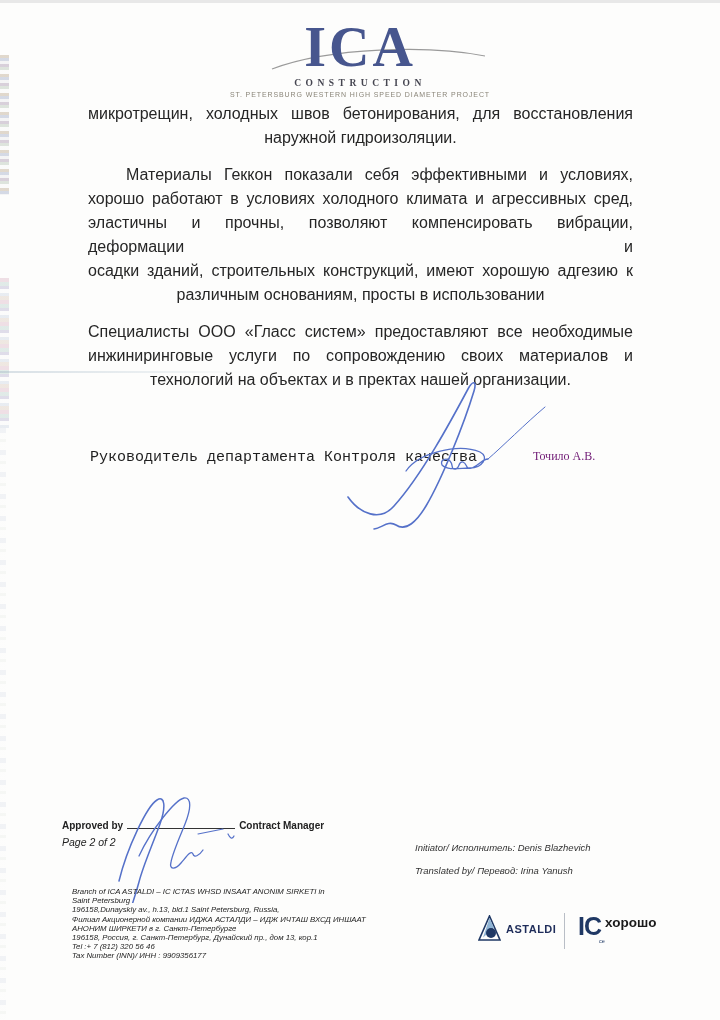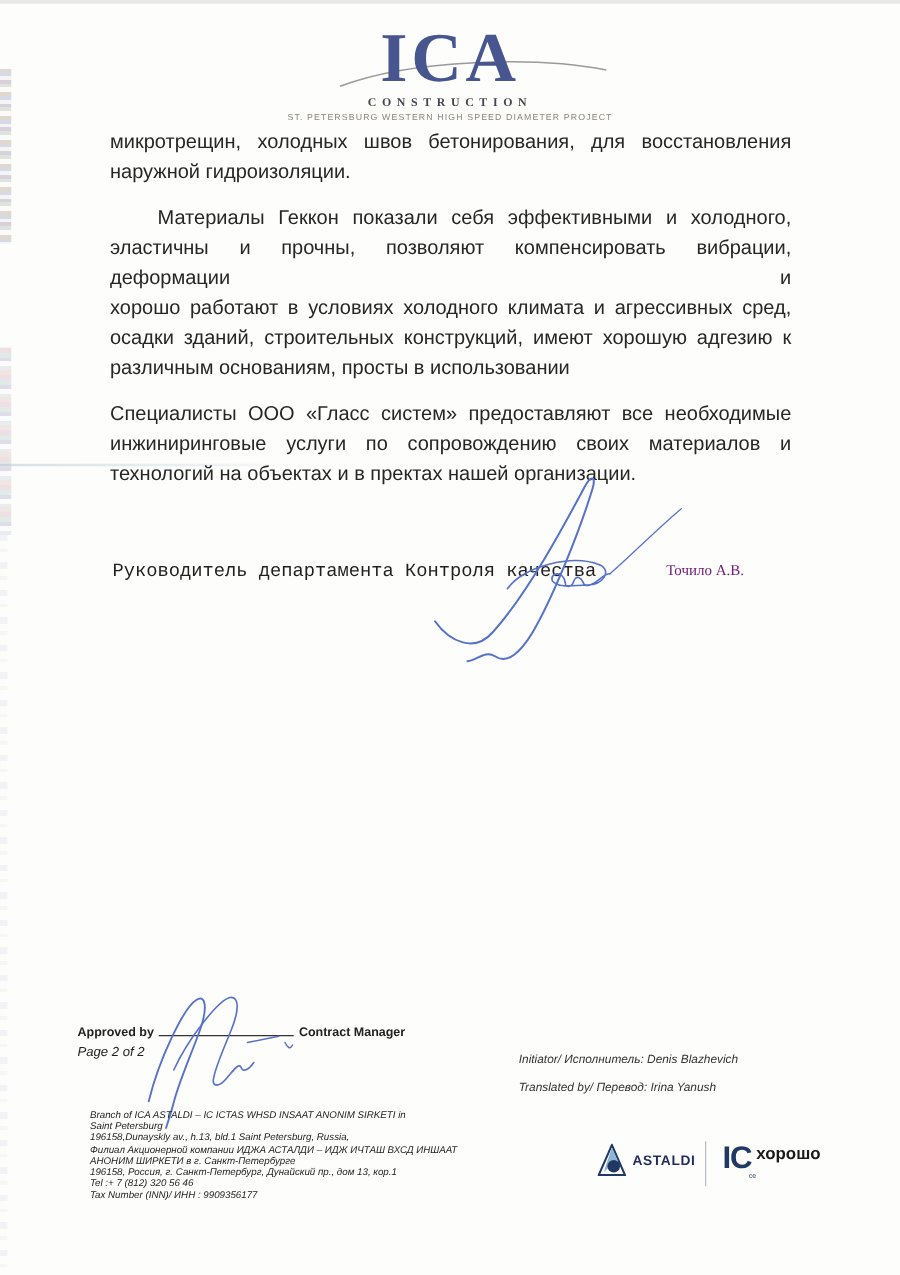--- a/index.html
+++ b/index.html
@@ -54,21 +54,21 @@
   }
   .logo-project {
     font-size: 7px; letter-spacing: 0.9px; color: #8a8578; margin-top: 3px;
   }
 
   
   .body-text { position: absolute; left: 88px; top: 99px; width: 545px;
     font-size: 16px; line-height: 24px; color: #262626; }
   .para { margin-bottom: 13px; }
   .jline { text-align: justify; text-align-last: justify; }
-  .lastline { text-align: left; }
+  .lastline { text-align: center; }
   .para.indent-first .jline:first-child { text-indent: 38px; }
 
   
   .sig-title { position: absolute; left: 90px; top: 446px;
     font-family: Liberation Mono, monospace; font-size: 15px; color: #1f1f1f; }
   .sig-name { position: absolute; left: 533px; top: 446px;
     font-family: "Liberation Serif", serif; font-size: 12px; color: #701a75; }
   .sig-main { position: absolute; left: 330px; top: 372px; }
   .sig-approve { position: absolute; left: 95px; top: 775px; }
 
@@ -120,23 +120,23 @@
 
   <div class="body-text">
     <div class="para">
       <div>
           <div class="jline">микротрещин, холодных швов бетонирования, для восстановления</div>
         </div>
       <div class="lastline">наружной гидроизоляции.</div>
     </div>
     <div class="para indent-first">
       <div>
-          <div class="jline">Материалы Геккон показали себя эффективными и холодного,</div>
+          <div class="jline">Материалы Геккон показали себя эффективными и условиях,</div>
+          <div class="jline">хорошо работают в условиях холодного климата и агрессивных сред,</div>
           <div class="jline">эластичны и прочны, позволяют компенсировать вибрации, деформации и</div>
-          <div class="jline">хорошо работают в условиях холодного климата и агрессивных сред,</div>
           <div class="jline">осадки зданий, строительных конструкций, имеют хорошую адгезию к</div>
         </div>
       <div class="lastline">различным основаниям, просты в использовании</div>
     </div>
     <div class="para">
       <div>
           <div class="jline">Специалисты ООО «Гласс систем» предоставляют все необходимые</div>
           <div class="jline">инжиниринговые  услуги по сопровождению своих материалов и</div>
         </div>
       <div class="lastline">технологий на объектах и в пректах нашей организации.</div>

